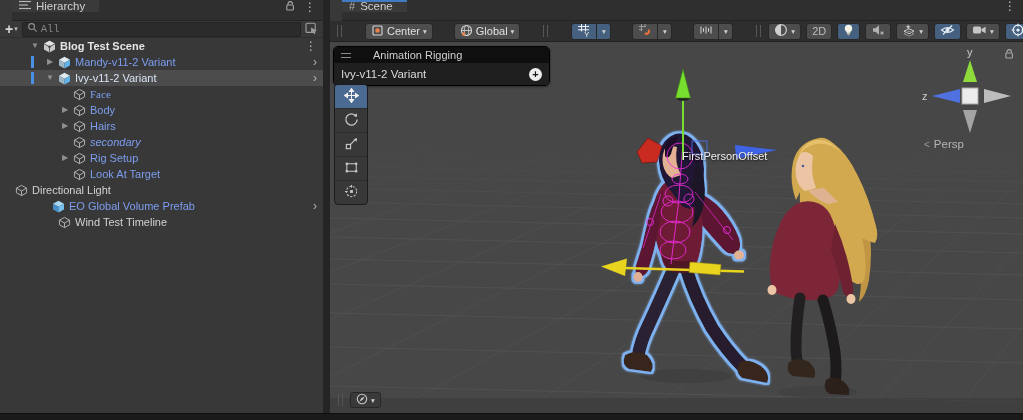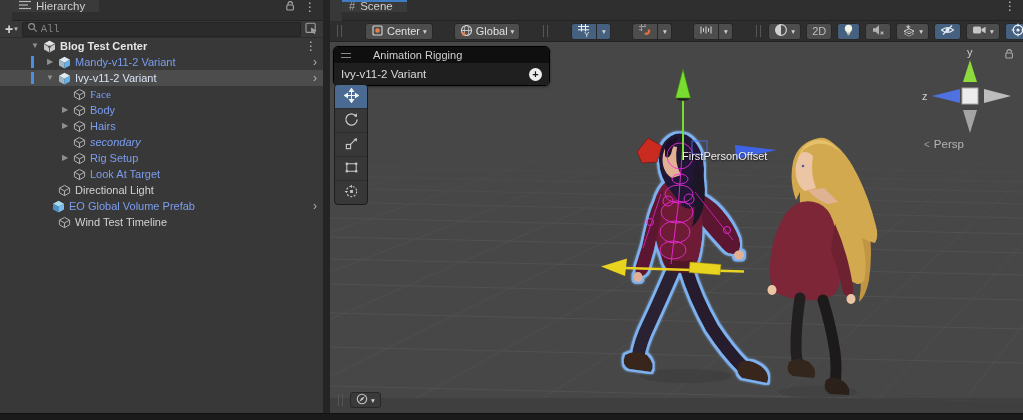--- a/index.html
+++ b/index.html
@@ -126,21 +126,21 @@
         <span class="expander">▼</span>
         <span class="hicon">
           <svg width="13" height="13" viewBox="0 0 13 13">
             <path d="M6.5 0.8 12 3.8 12 9.5 6.5 12.5 1 9.5 1 3.8Z" fill="#c9c9c9"></path>
             <path d="M6.5 0.8 12 3.8 6.5 6.8 1 3.8Z" fill="#e2e2e2"></path>
             <path d="M6.5 6.8 6.5 12.5" stroke="#5a5a5a"></path>
             <path d="M1 3.8 6.5 6.8 12 3.8" fill="none" stroke="#5a5a5a"></path>
             <circle cx="6.5" cy="6.8" r="1.3" fill="#4a4a4a"></circle>
           </svg>
         </span>
-        <span class="hlabel t-scene">Blog Test Center</span>
+        <span class="hlabel t-scene">Blog Test Scene</span>
         <span class="row-kebab">⋮</span>
       </div>
       <div class="hrow" style="padding-left: 43px;">
         <div class="override-bar"></div>
         <span class="expander">▶</span>
         <span class="hicon">
           <svg width="13" height="13" viewBox="0 0 13 13">
             <path d="M6.5 0.8 12 3.8 6.5 6.8 1 3.8Z" fill="#dfeaf2"></path>
             <path d="M1 3.8 6.5 6.8 6.5 12.5 1 9.5Z" fill="#9fb6c4"></path>
             <path d="M12 3.8 6.5 6.8 6.5 12.5 12 9.5Z" fill="#62b1e8"></path>
@@ -215,21 +215,21 @@
       <div class="hrow" style="padding-left: 58px;">
         <span class="expander"></span>
         <span class="hicon">
           <svg width="13" height="13" viewBox="0 0 14 14">
             <path d="M7 1.5 12.5 4.5 12.5 9.5 7 12.5 1.5 9.5 1.5 4.5Z" fill="none" stroke="#b8b8b8" stroke-width="1"></path>
             <path d="M1.5 4.5 7 7.5 12.5 4.5 M7 7.5 7 12.5" fill="none" stroke="#b8b8b8" stroke-width="1"></path>
           </svg>
         </span>
         <span class="hlabel t-prefab">Look At Target</span>
       </div>
-      <div class="hrow" style="padding-left: 43px;">
+      <div class="hrow" style="">
         <span class="expander"></span>
         <span class="hicon">
           <svg width="13" height="13" viewBox="0 0 14 14">
             <path d="M7 1.5 12.5 4.5 12.5 9.5 7 12.5 1.5 9.5 1.5 4.5Z" fill="none" stroke="#b8b8b8" stroke-width="1"></path>
             <path d="M1.5 4.5 7 7.5 12.5 4.5 M7 7.5 7 12.5" fill="none" stroke="#b8b8b8" stroke-width="1"></path>
           </svg>
         </span>
         <span class="hlabel t-plain">Directional Light</span>
       </div>
       <div class="hrow" style="padding-left: 37px;">

